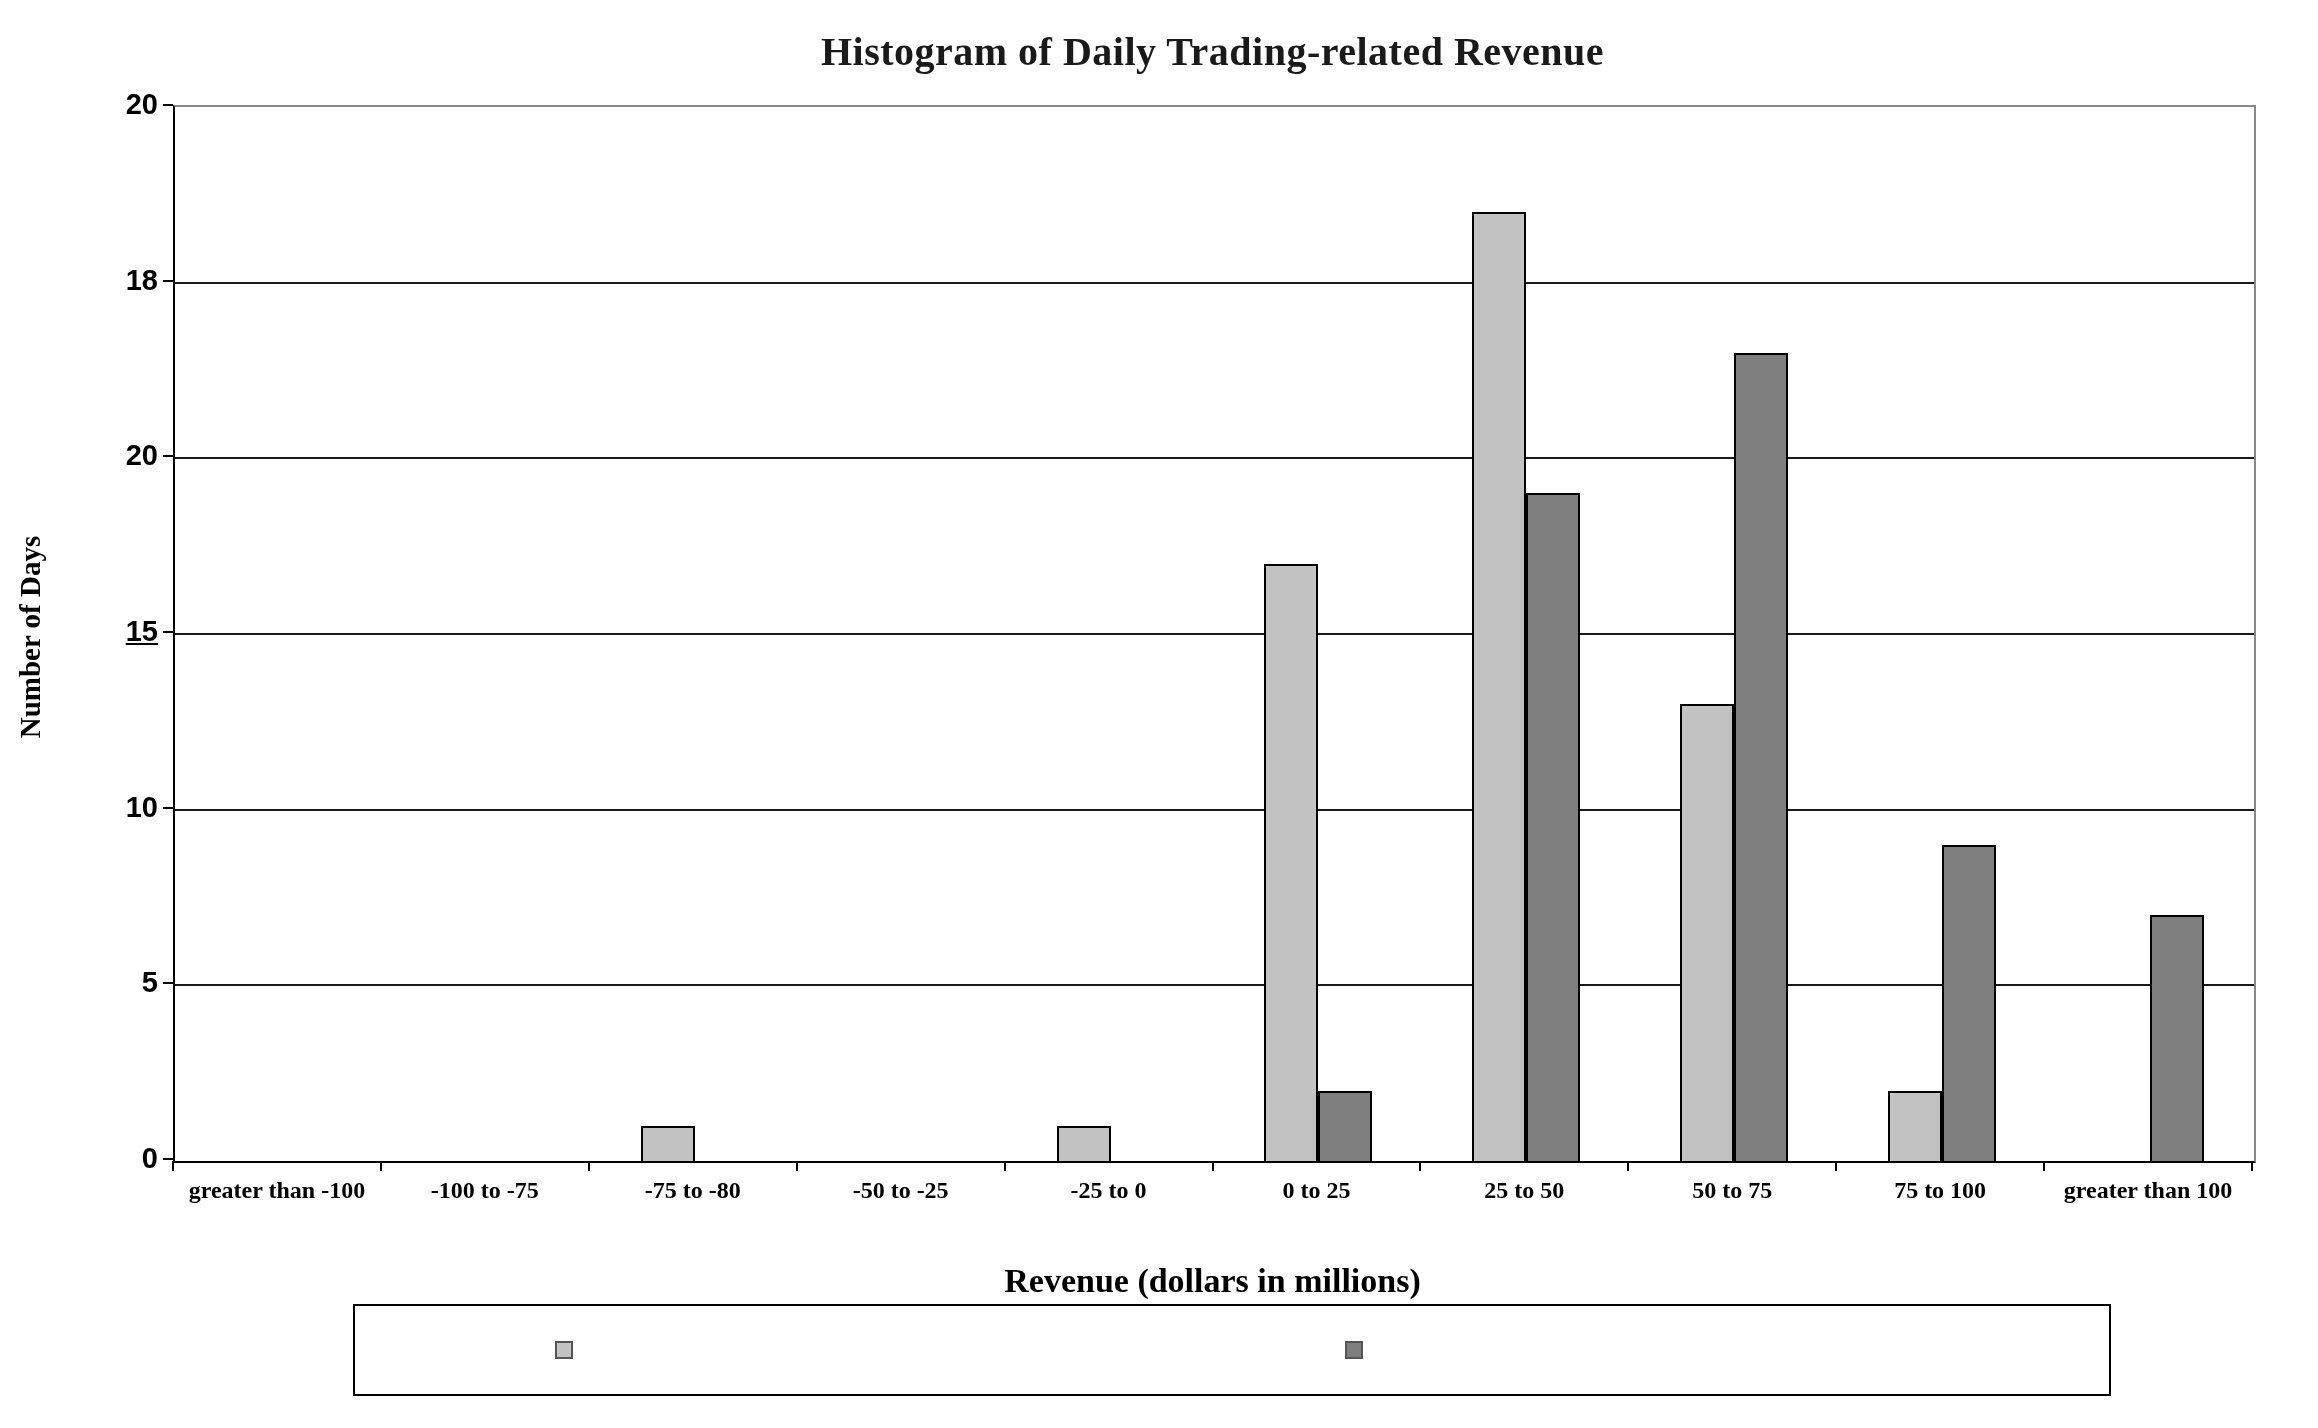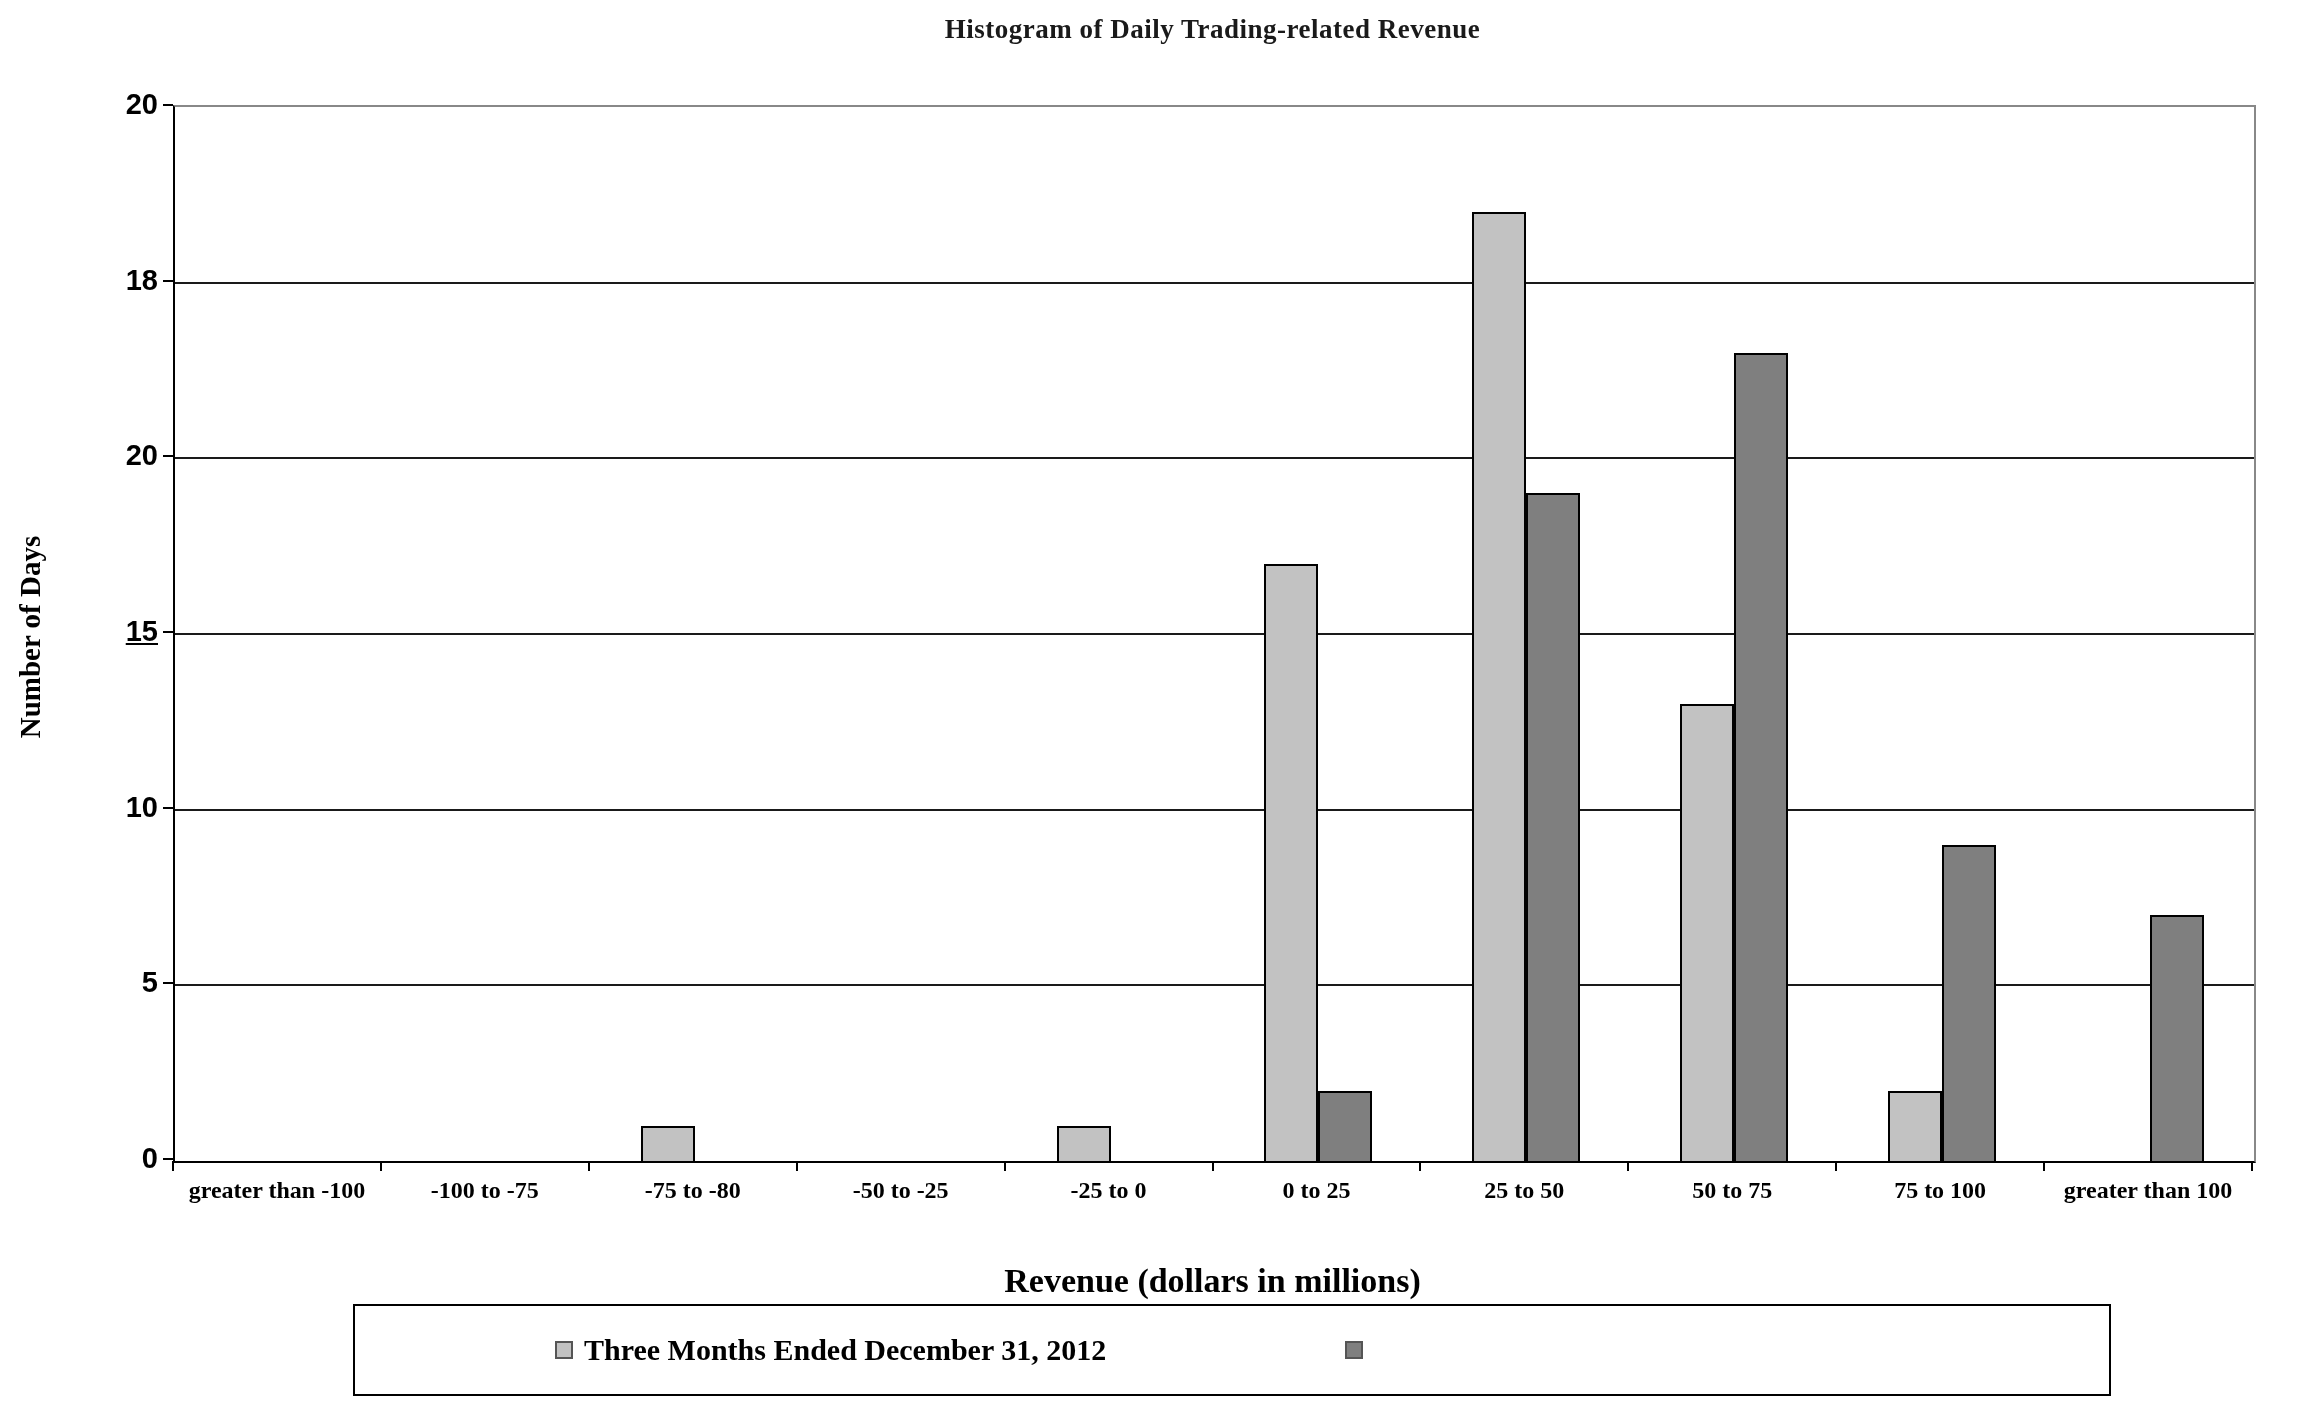--- a/index.html
+++ b/index.html
@@ -11,24 +11,24 @@
   .chart {
     position: relative;
     width: 2318px;
     height: 1428px;
     background: #ffffff;
     overflow: hidden;
   }
   .chart-title {
     position: absolute;
     left: 173px;
-    top: 14px;
+    top: 28px;
     width: 2079px;
     text-align: center;
-    font-size: 27px;
+    font-size: 40px;
     font-weight: bold;
     color: #1a1a1a;
     letter-spacing: 0.5px;
   }
   .plot {
     position: absolute;
     left: 173px;
     top: 105px;
     width: 2079px;
     height: 1054px;
@@ -203,20 +203,19 @@
       <div class="x-cat-label" style="left: 1628.3px; width: 207.9px;">50 to 75</div>
       <div class="x-cat-label" style="left: 1836.2px; width: 207.9px;">75 to 100</div>
       <div class="x-cat-label" style="left: 2044.1px; width: 207.9px;">greater than 100</div>
     </div>
 
   <div class="x-axis-title">Revenue (dollars in millions)</div>
 
   <div class="legend">
     <div class="legend-entry" style="left: 200px;">
       <span class="legend-swatch" style="background: rgb(194, 194, 194);"></span>
-      <span class="legend-label">Three Months Ended December 31, 2012</span>
     </div>
     <div class="legend-entry" style="left: 990px;">
       <span class="legend-swatch" style="background: rgb(127, 127, 127);"></span>
     </div>
   </div>
 
 </div>
 
 </body></html>

